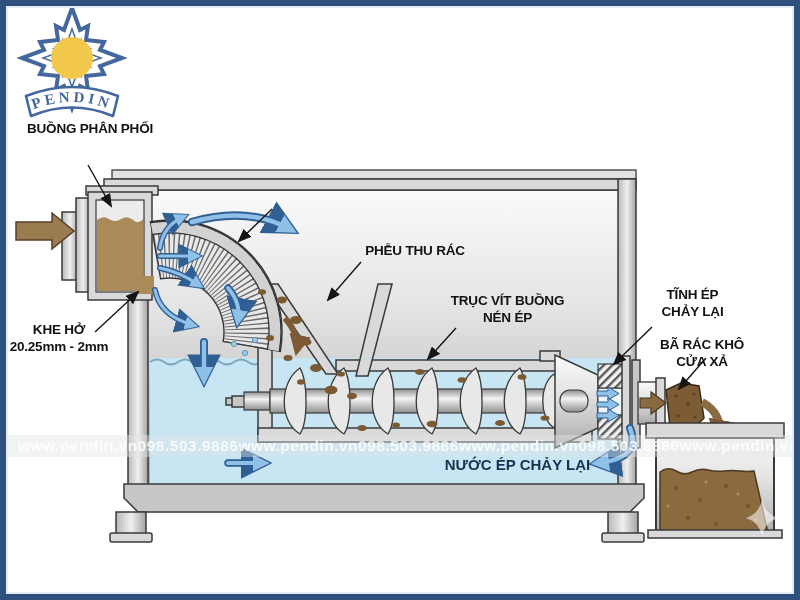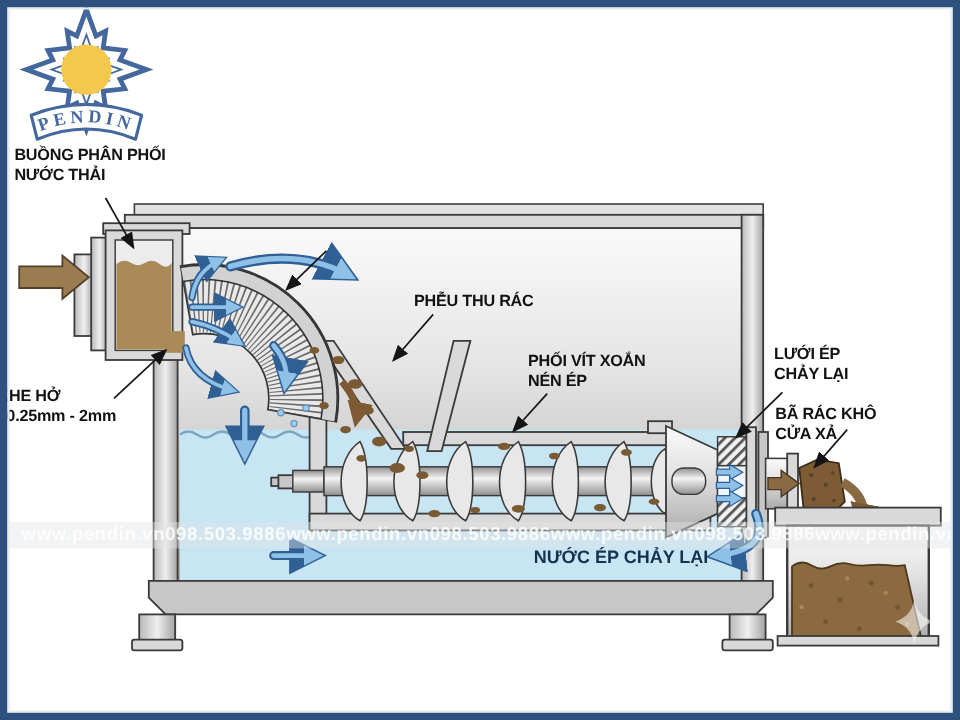--- a/index.html
+++ b/index.html
@@ -2,21 +2,21 @@
 <html style="--frame: #2f4f7d; --water: #c7e5f2; --sewage: #a98a58; --waste_brown: #7d5c35; --arrow_blue: #8fc0e8; --arrow_blue_dark: #2f5f93; --label: #121212; --water_label: #16324f; --logo_blue: #44689e; --logo_yellow: #f2c94c;"><head>
 <meta charset="utf-8">
 <style>
   html,body{margin:0;padding:0;background:#fff;}
   .stage{position:relative;width:800px;height:600px;background:#fff;overflow:hidden;
          font-family:"Liberation Sans","DejaVu Sans",sans-serif;}
   .frame{position:absolute;inset:0;border:6px solid var(--frame,#2f4f7d);
          box-shadow:inset 0 0 0 2px #e6eaf1;z-index:50;pointer-events:none;}
   svg.diagram{position:absolute;left:0;top:0;z-index:1;}
   .callout{position:absolute;z-index:20;font-weight:bold;font-size:13.5px;line-height:1.25;
-           color:var(--label,#121212);text-align:left;letter-spacing:-0.2px;white-space:nowrap;}
+           color:var(--label,#121212);text-align:center;letter-spacing:-0.2px;white-space:nowrap;}
   .callout span{display:block;}
   .water-label{position:absolute;z-index:20;font-weight:bold;font-size:15px;
            color:var(--water_label,#16324f);text-align:center;white-space:nowrap;}
   .wm-band{position:absolute;left:6px;right:6px;top:435px;height:22px;z-index:10;
            background:rgba(225,229,232,0.45);display:flex;align-items:center;
            justify-content:space-between;padding:0 12px;}
   .wm-band span{color:rgba(255,255,255,0.82);font-size:15.5px;font-weight:bold;letter-spacing:0.5px;}
   
   .metal{fill:#d9d9d9;stroke:#3a3a3a;stroke-width:1.5;}
   .metal2{fill:#c7c7c7;stroke:#3a3a3a;stroke-width:1.5;}
@@ -275,40 +275,39 @@
     <span>098.503.9886</span>
     <span>www.pendin.vn</span>
     <span>098.503.9886</span>
     <span>www.pendin.vn</span>
     <span>098.503.9886</span>
     <span>www.pendin.vn</span>
   </div>
 
   <div class="callout" style="left:12px;top:121px;width:156px;">
     <span>BUỒNG PHÂN PHỐI</span>
-    <span>NƯỚC THẢI</span>
   </div>
 
   <div class="callout" style="left:-2px;top:322px;width:122px;">
     <span>KHE HỞ</span>
     <span>20.25mm - 2mm</span>
   </div>
 
 
   <div class="callout" style="left:345px;top:243px;width:140px;">
     <span>PHỄU THU RÁC</span>
   </div>
 
   <div class="callout" style="left:440px;top:293px;width:135px;">
-    <span>PHỐI VÍT XOẮN</span>
+    <span>TRỤC VÍT BUỒNG</span>
     <span>NÉN ÉP</span>
   </div>
 
   <div class="callout" style="left:645px;top:287px;width:95px;">
-    <span>LƯỚI ÉP</span>
+    <span>TĨNH ÉP</span>
     <span>CHẢY LẠI</span>
   </div>
 
   <div class="callout" style="left:646px;top:337px;width:112px;">
     <span>BÃ RÁC KHÔ</span>
     <span>CỬA XẢ</span>
   </div>
 
   <div class="water-label" style="left:435px;top:456px;width:165px;text-align:center;">
     <span>NƯỚC ÉP CHẢY LẠI</span>

